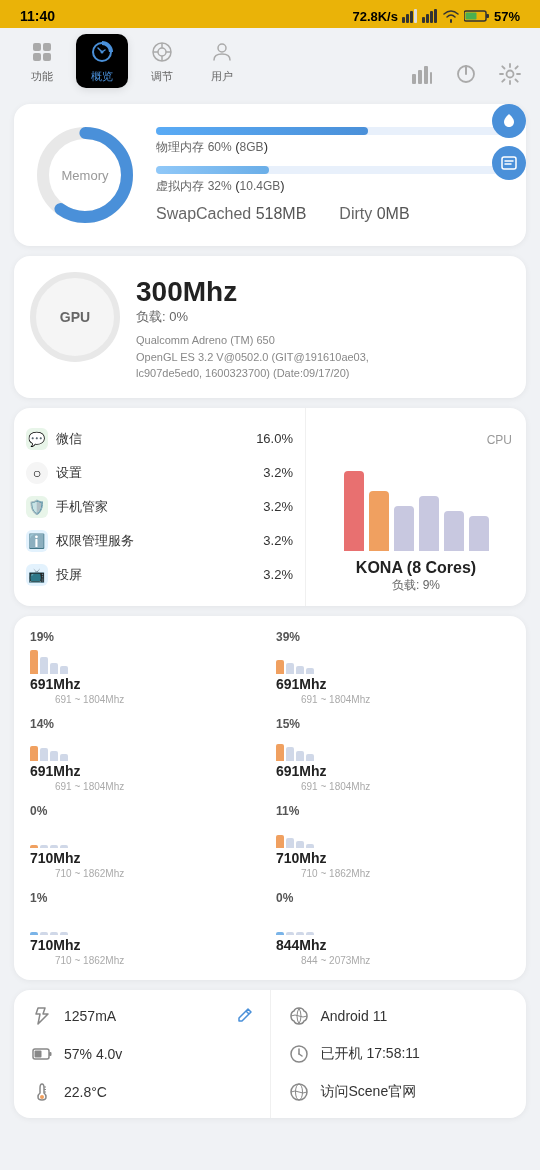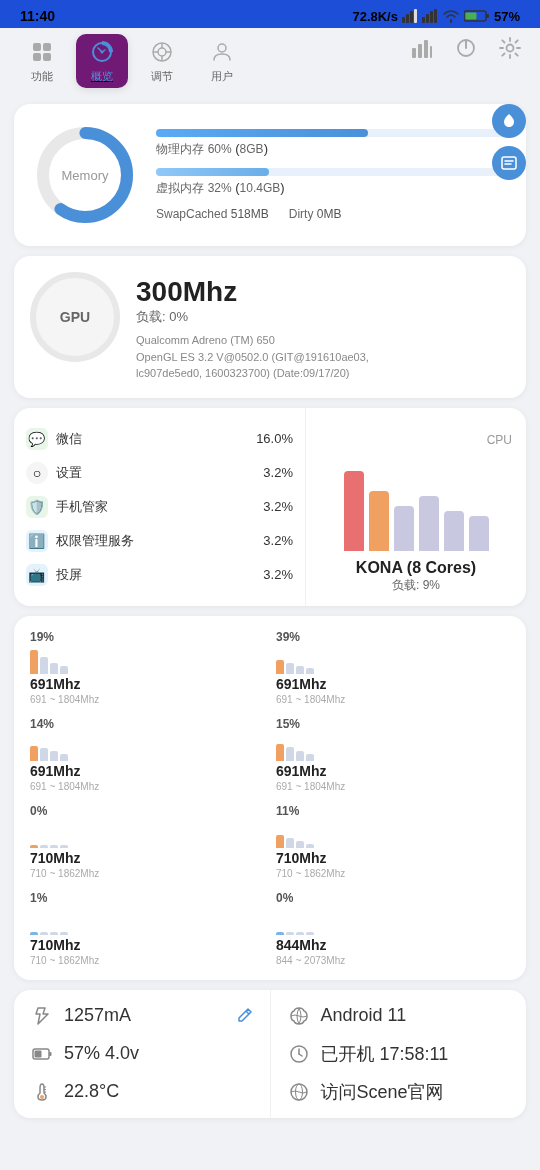--- a/index.html
+++ b/index.html
@@ -10,54 +10,54 @@
       font-family: -apple-system, 'PingFang SC', 'Helvetica Neue', sans-serif;
       overflow-x: hidden;
     }
 
     
     .status-bar {
       display: flex;
       justify-content: space-between;
       align-items: center;
       padding: 8px 20px 4px;
-      background: #1d4ed8;
+      background: #eab308;
       font-size: 14px;
       font-weight: 600;
     }
     .status-right {
       display: flex;
       align-items: center;
       gap: 4px;
       font-size: 13px;
     }
 
     
     .nav-bar {
       display: flex;
       justify-content: space-between;
-      align-items: flex-start;
+      align-items: flex-end;
       padding: 6px 16px;
       background: #f0f2f5;
     }
     .nav-tabs {
       display: flex;
       gap: 8px;
     }
     .nav-tab {
       display: flex;
       flex-direction: column;
       align-items: center;
       padding: 4px 12px;
       border-radius: 10px;
       cursor: pointer;
       gap: 3px;
     }
     .nav-tab.active {
-      background: #701a75;
+      background: #000000;
       box-shadow: 0 2px 8px rgba(0,0,0,0.1);
       text-decoration: underline;
     }
     .nav-tab-icon {
       width: 28px;
       height: 28px;
       display: flex;
       align-items: center;
       justify-content: center;
     }
@@ -134,23 +134,23 @@
     .mem-label {
       font-size: 13px;
       color: #333;
     }
     .mem-label span {
       color: #666;
       font-size: 12px;
     }
     .mem-footer {
       display: flex;
-      gap: 20px;
+      gap: 33px;
       margin-top: 6px;
-      font-size: 12px;
+      font-size: 16px;
       color: #555;
     }
     .mem-footer .key {
       color: #666;
       font-weight: 500;
     }
     .mem-actions {
       position: absolute;
       right: 0;
       top: 0;
@@ -317,20 +317,21 @@
       border-radius: 2px 2px 0 0;
     }
     .core-freq {
       font-size: 14px;
       font-weight: 700;
       color: #222;
     }
     .core-range {
       font-size: 10px;
       color: #aaa;
+      margin-left: 25px;
     }
 
     
     .bottom-card {
       display: flex;
       gap: 0;
       padding: 0;
       overflow: hidden;
     }
     .bottom-left, .bottom-right {
@@ -340,21 +341,21 @@
       flex-direction: column;
       gap: 14px;
     }
     .bottom-left {
       border-right: 1px solid #f0f0f0;
     }
     .info-row {
       display: flex;
       align-items: center;
       gap: 10px;
-      font-size: 18px;
+      font-size: 14px;
       color: #333;
     }
     .info-icon {
       width: 24px;
       height: 24px;
       display: flex;
       align-items: center;
       justify-content: center;
       color: #666;
       font-size: 16px;

